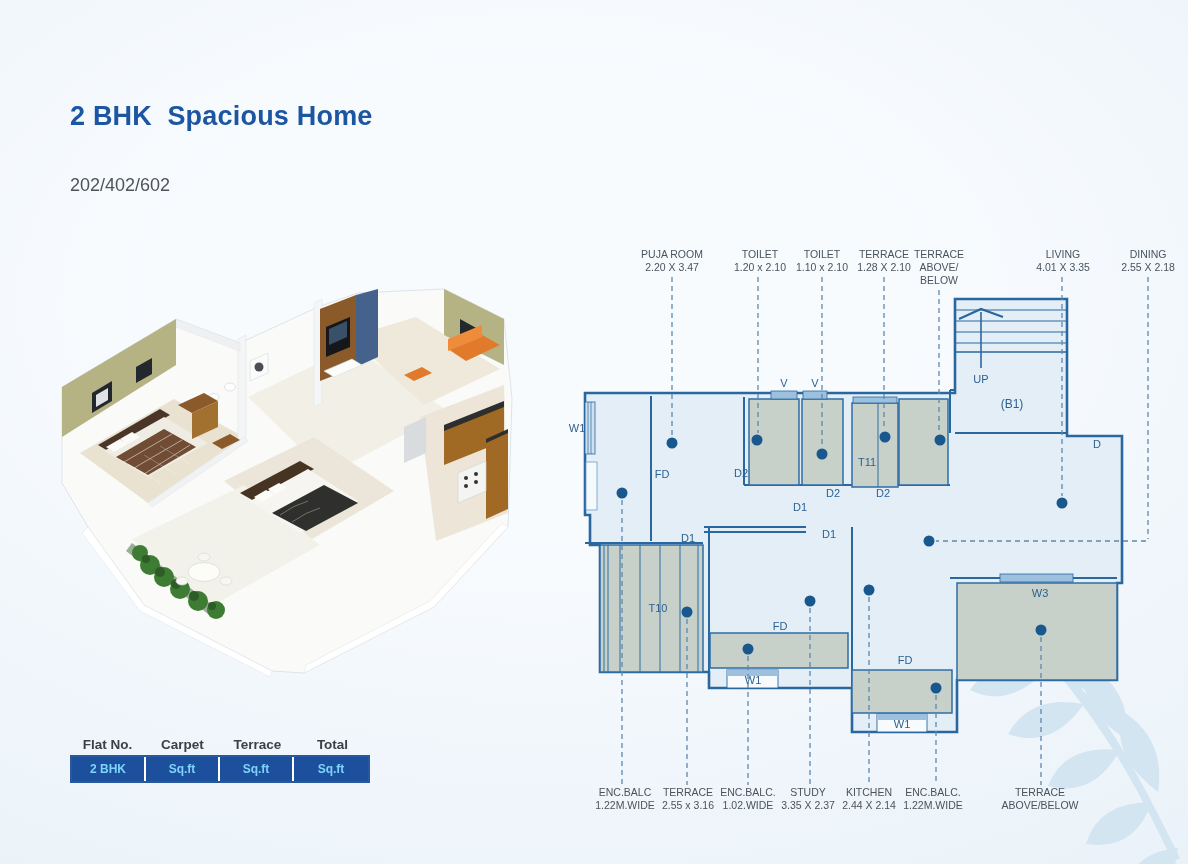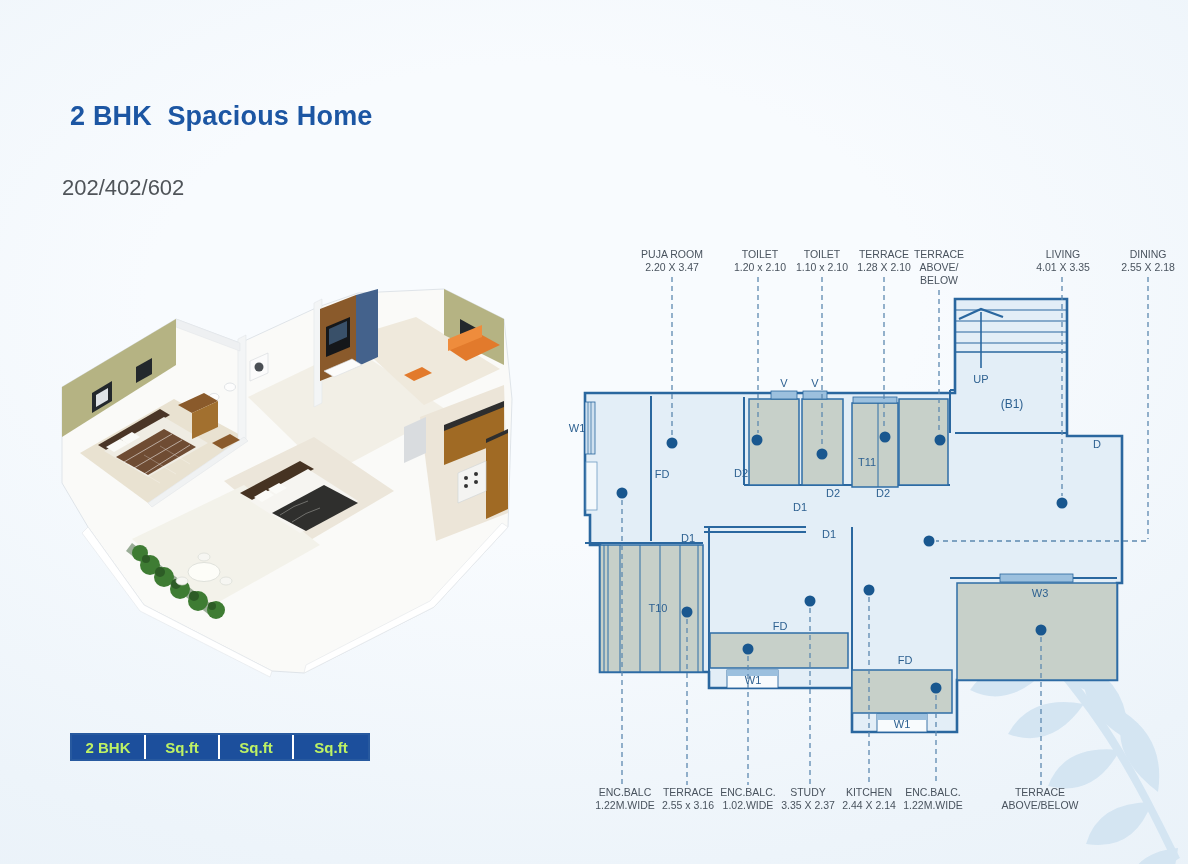--- a/index.html
+++ b/index.html
@@ -6,30 +6,30 @@
   .page{
     position:relative;width:1188px;height:864px;overflow:hidden;
     background:radial-gradient(130% 110% at 45% 35%, #f8fbfe 25%, #edf4fa 60%, #e4eef6 100%);
     font-family:"Liberation Sans", sans-serif;
   }
   .title{
     position:absolute;left:70px;top:101px;
     font-size:27px;font-weight:700;color:#1c56a3;letter-spacing:.2px;white-space:pre;
   }
   .subtitle{position:absolute;left:70px;top:147px;font-size:18px;color:#4f5459;}
-  .variants{position:absolute;left:62px;top:175px;font-size:22px;color:#4f5459;}
+  .variants{position:absolute;left:70px;top:175px;font-size:18px;color:#4f5459;}
 
   
   .tbl-wrap{position:absolute;left:70px;top:733px;width:300px;}
   .tbl-head{display:grid;grid-template-columns:75px 75px 75px 75px;height:22px;}
   .tbl-head .hcell{display:flex;align-items:center;justify-content:center;
     font-size:13.5px;font-weight:700;color:#3b4046;}
   .tbl-box{border:2px solid #27599f;background:#fff;}
   .trow{display:grid;grid-template-columns:74px 74px 74px 74px;}
-  .trow.blue .cell{height:24px;background:#1c4f9c;color:#bef264;font-size:15px;font-weight:700;
+  .trow.blue .cell{height:24px;background:#1c4f9c;color:#7dd3fc;font-size:12px;font-weight:700;
     display:flex;align-items:center;justify-content:center;border-right:2px solid #ffffff;}
   .trow.blue .cell:last-child{border-right:none;}
   .trow.vals{border-top:2px solid #27599f;}
   .trow.vals .cell{height:29px;background:#ffffff;color:#1c4f9c;font-size:14px;font-weight:700;
     display:flex;align-items:center;justify-content:center;border-right:2px solid #27599f;}
   .trow.vals .cell:last-child{border-right:none;}
 
   
   .fp-lbl{font-family:"Liberation Sans",sans-serif;font-size:10.5px;fill:#49535e;text-anchor:middle;}
   .fp-mark{font-family:"Liberation Sans",sans-serif;font-size:11px;fill:#2e6191;text-anchor:middle;}
@@ -337,20 +337,26 @@
       <text class="fp-mark" x="905" y="664">FD</text>
       <text class="fp-mark" x="902" y="728">W1</text>
       <text class="fp-mark" x="1040" y="597">W3</text>
       <text class="fp-mark" x="1097" y="448">D</text>
       <text class="fp-mark" x="981" y="383">UP</text>
       <text class="fp-mark big" x="1012" y="408">(B1)</text>
     </g>
   </svg>
 
   <div class="tbl-wrap">
+    <div class="tbl-head">
+      <div class="hcell">Flat No.</div>
+      <div class="hcell">Carpet</div>
+      <div class="hcell">Terrace</div>
+      <div class="hcell">Total</div>
+    </div>
     <div class="tbl-box">
       <div class="trow blue">
         <div class="cell">2 BHK</div>
         <div class="cell">Sq.ft</div>
         <div class="cell">Sq.ft</div>
         <div class="cell">Sq.ft</div>
       </div>
     </div>
   </div>
 

